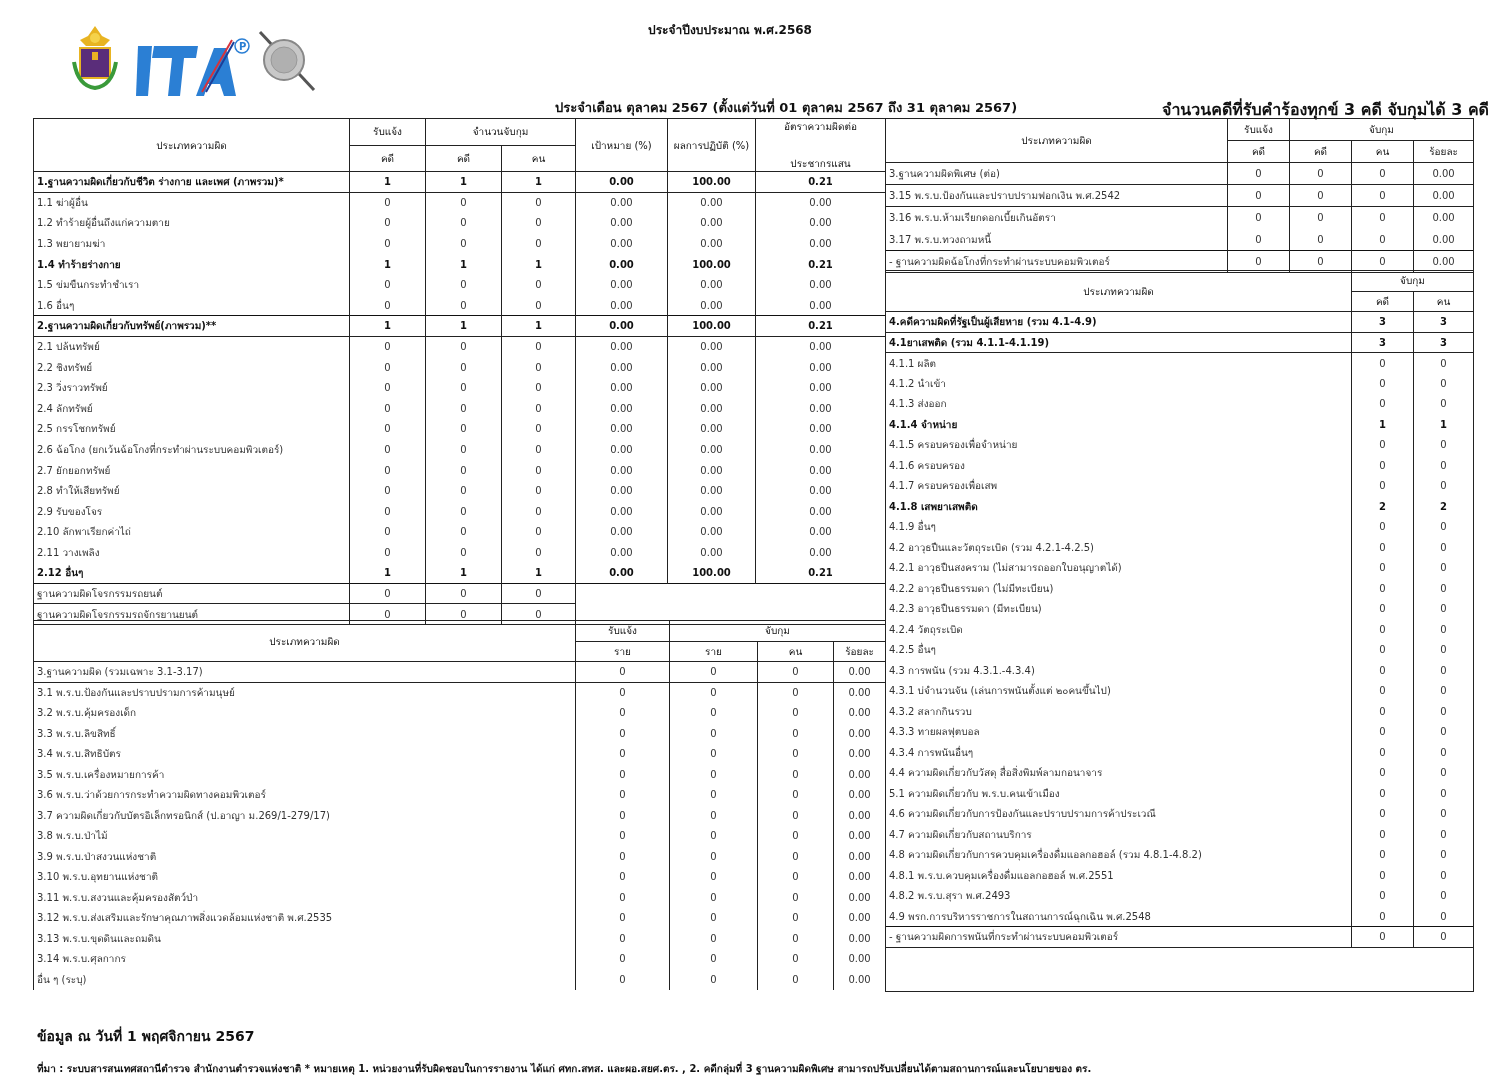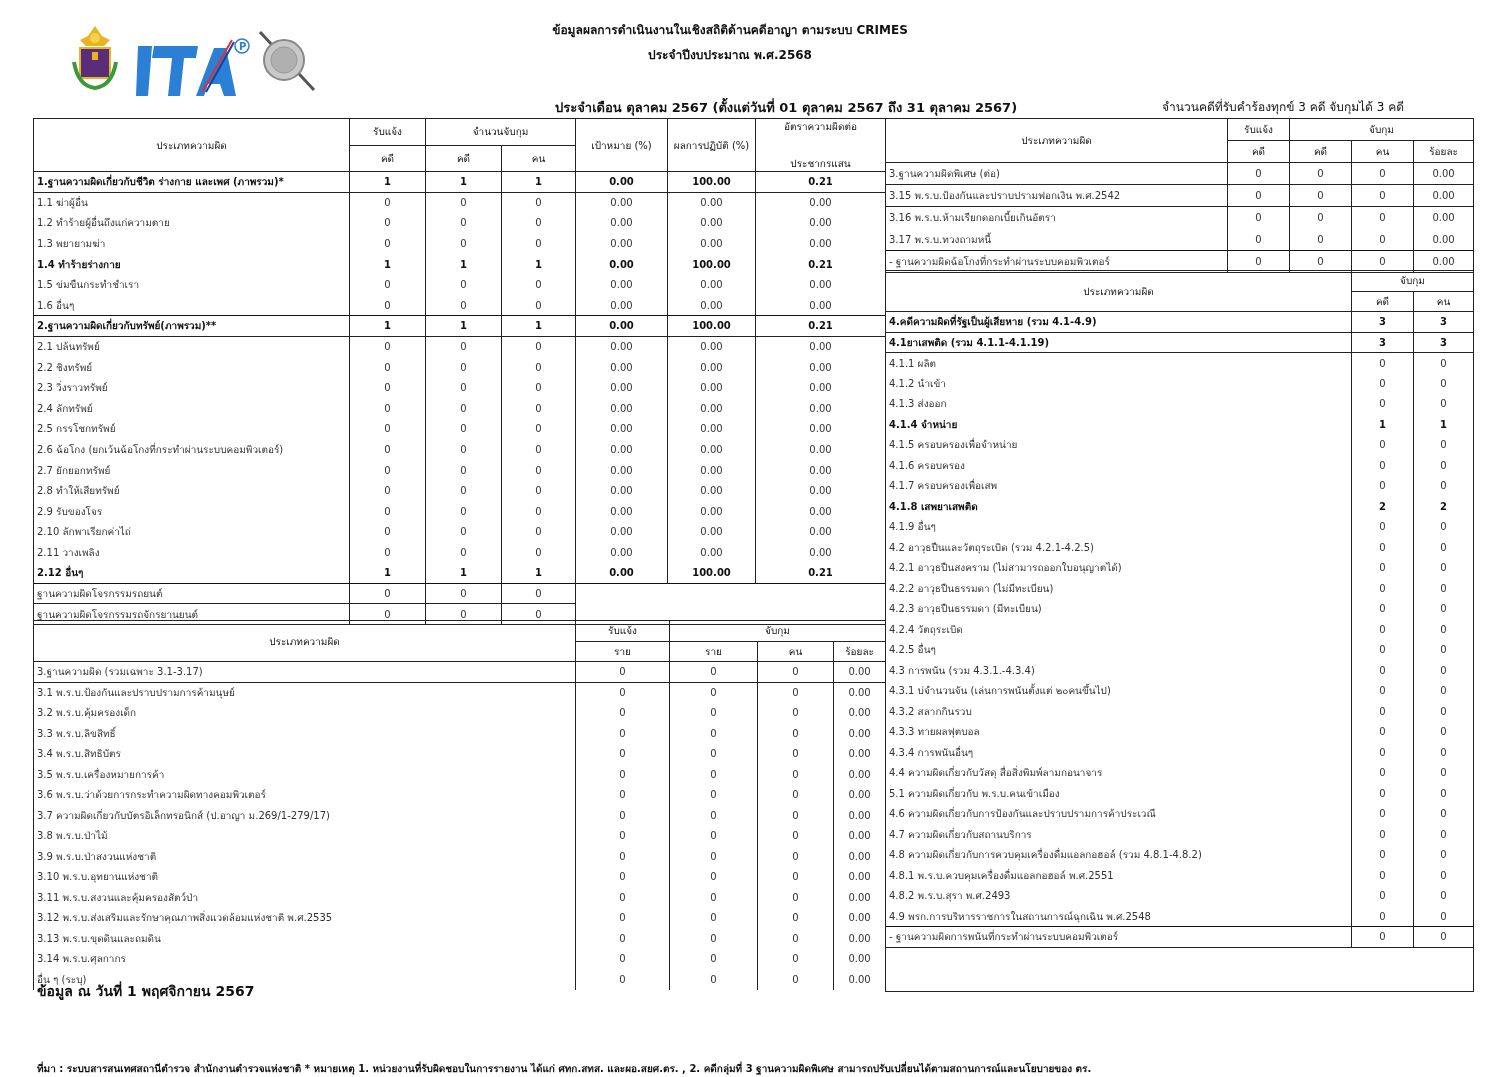--- a/index.html
+++ b/index.html
@@ -7,21 +7,21 @@
   body { font-family: "DejaVu Sans", sans-serif; color: #222; position: relative; }
 
   .logos { position: absolute; left: 70px; top: 24px; width: 250px; height: 70px; }
   .logo-emblem { position: absolute; left: 0; top: 2px; width: 50px; height: 64px; }
   .logo-ita { position: absolute; left: 66px; top: 10px; width: 120px; height: 70px; }
   .logo-pin { position: absolute; left: 188px; top: 4px; width: 62px; height: 66px; }
 
   .title-block { position: absolute; left: 520px; top: 20px; width: 420px; text-align: center; }
   .title-line { font-size: 12px; font-weight: bold; height: 25px; line-height: 20px; color: #111; }
   .period-line { position: absolute; left: 555px; top: 97px; font-size: 13px; font-weight: bold; color: #111; }
-  .complaint-line { position: absolute; left: 1162px; top: 97px; font-size: 12px; font-weight: normal; color: #111; }
+  .complaint-line { position: absolute; left: 1162px; top: 97px; font-size: 16px; font-weight: bold; color: #111; }
 
   table { border-collapse: collapse; position: absolute; font-size: 10px; table-layout: fixed; }
   td, th { border: 1px solid #222; padding: 0 3px; overflow: hidden; white-space: nowrap; color: #333; font-weight: normal; }
   th { font-weight: normal; text-align: center; color: #111; }
   td.num { text-align: center; }
   td.bold { font-weight: bold; color: #111; }
   .no-vb td { border-top: none; border-bottom: none; }
   .thick-top td { border-top: 1.5px solid #111; }
 
   
@@ -32,21 +32,21 @@
   
   #t-left3 { left: 33px; top: 620px; width: 852px; }
   #t-left3 tr { height: 20.5px; }
 
   
   #t-right1 { left: 885px; top: 118px; width: 588px; }
   #t-right1 tr { height: 22px; }
   #t-right2 { left: 885px; top: 270px; width: 588px; }
   #t-right2 tr { height: 20.5px; }
 
-  .footer-date { position: absolute; left: 37px; top: 980px; font-size: 14px; font-weight: bold; color: #111; text-align: right; }
+  .footer-date { position: absolute; left: 37px; top: 1025px; font-size: 14px; font-weight: bold; color: #111; text-align: right; }
   .footer-note { position: absolute; left: 37px; top: 1061px; font-size: 10px; font-weight: bold; color: #111; white-space: nowrap; }
 </style>
 </head>
 <body>
 
 <div class="logos">
   <svg class="logo-emblem" viewBox="0 0 50 64">
     <polygon points="25,0 32,10 40,14 34,20 16,20 10,14 18,10" fill="#e8b422"></polygon>
     <circle cx="25" cy="12" r="5" fill="#f5d24a"></circle>
     <rect x="10" y="22" width="30" height="30" fill="#5a2d7a" stroke="#e8b422" stroke-width="2"></rect>
@@ -63,21 +63,20 @@
     <text x="103" y="16" font-size="10" fill="#2b7fd4" font-family="DejaVu Sans, sans-serif" font-weight="bold">P</text>
   </svg>
   <svg class="logo-pin" viewBox="0 0 62 66">
     <line x1="2" y1="4" x2="56" y2="62" stroke="#555" stroke-width="3"></line>
     <circle cx="26" cy="32" r="20" fill="#c8c8c8" stroke="#888" stroke-width="2"></circle>
     <circle cx="26" cy="32" r="13" fill="#b0b0b0" stroke="#999" stroke-width="1"></circle>
   </svg>
 </div>
 
 <div class="title-block">
-  <div class="title-line">ข้อมูลผลการดำเนินงานในเชิงสถิติด้านคดีอาญา ตามระบบ CRIMES</div>
   <div class="title-line">ประจำปีงบประมาณ พ.ศ.2568</div>
 </div>
 <div class="period-line">ประจำเดือน  ตุลาคม 2567  (ตั้งแต่วันที่ 01 ตุลาคม 2567 ถึง 31 ตุลาคม 2567)</div>
 <div class="complaint-line">จำนวนคดีที่รับคำร้องทุกข์  3  คดี  จับกุมได้  3  คดี</div>
 
 <table id="t-left">
   <colgroup>
     <col style="width:316px">
       <col style="width:76px">
       <col style="width:76px">

